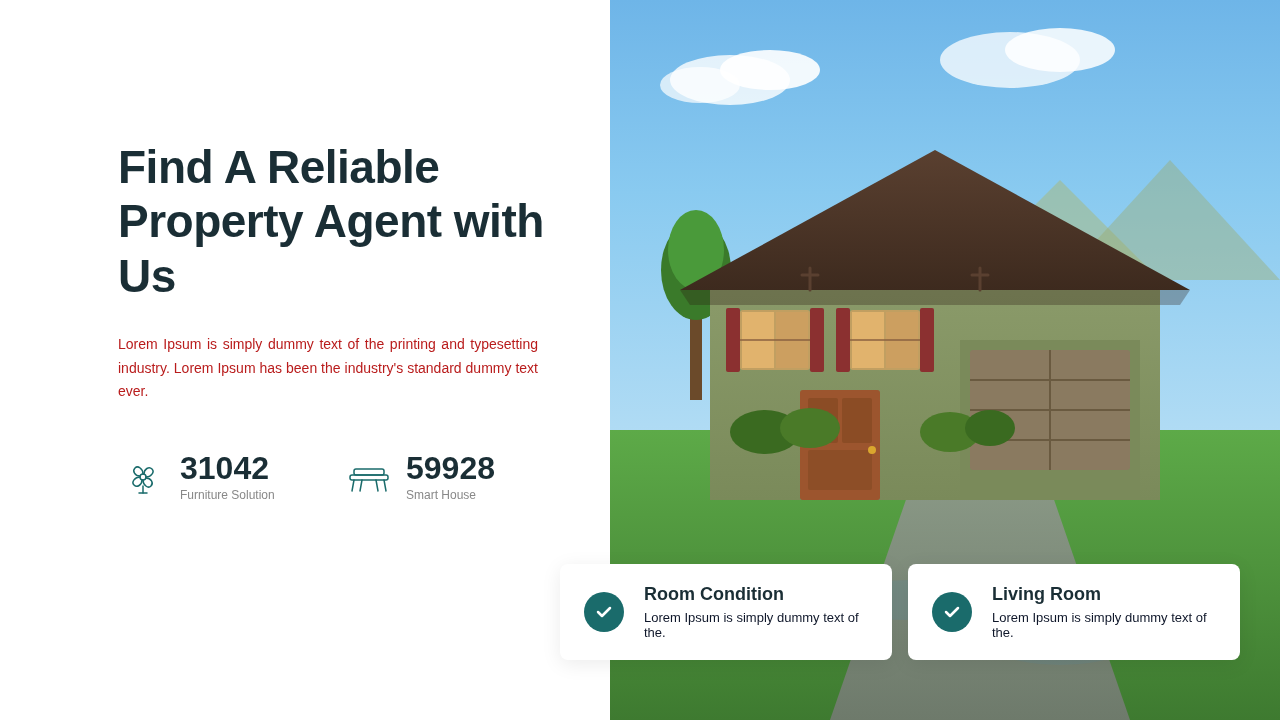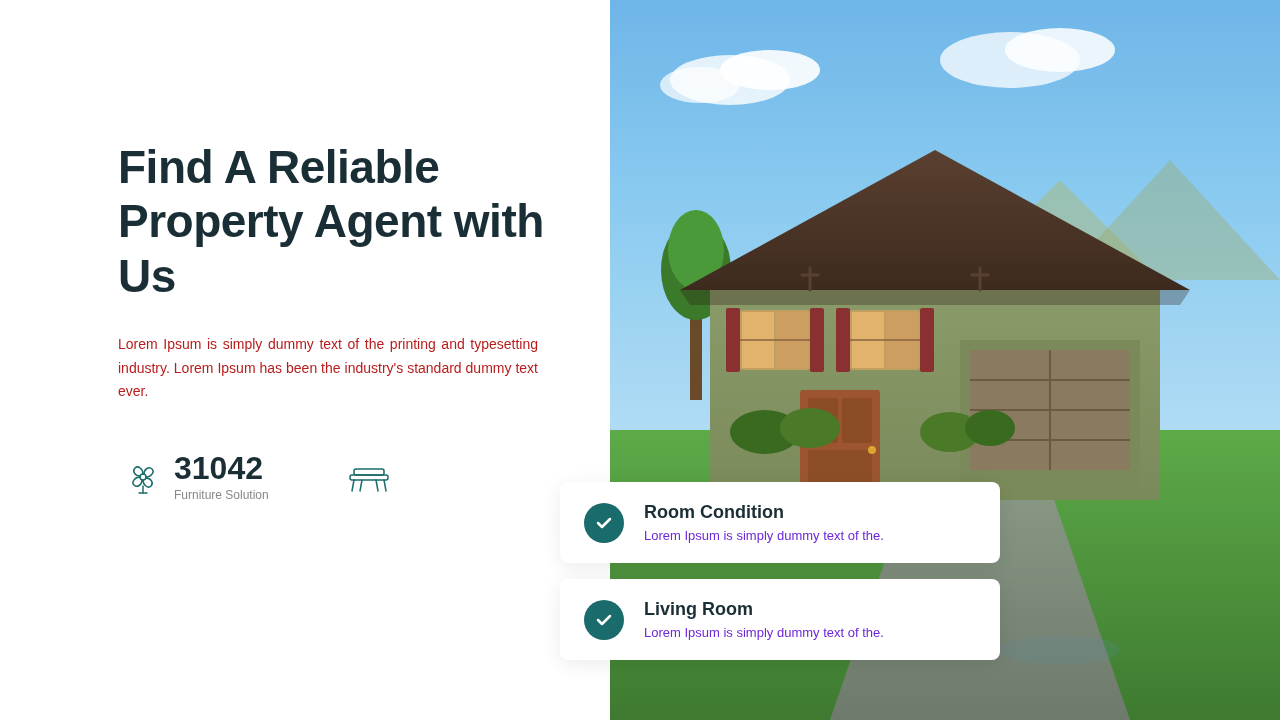--- a/index.html
+++ b/index.html
@@ -51,21 +51,21 @@
     .stats-grid {
       display: grid;
       grid-template-columns: 1fr 1fr;
       gap: 32px 20px;
       max-width: 460px;
     }
 
     .stat-item {
       display: flex;
       align-items: center;
-      gap: 6px;
+      gap: 12px;
     }
 
     .stat-icon {
       width: 50px;
       height: 50px;
       flex-shrink: 0;
       display: flex;
       align-items: center;
       justify-content: center;
     }
@@ -110,21 +110,21 @@
       overflow: hidden;
     }
 
     
     .cards-overlay {
       position: absolute;
       bottom: 60px;
       left: -50px;
       right: 40px;
       display: flex;
-      flex-direction: column;
+      flex-direction: row;
       gap: 16px;
       z-index: 10;
     }
 
     .info-card {
       background: #ffffff;
       border-radius: 8px;
       padding: 20px 24px;
       display: flex;
       align-items: center;
@@ -157,21 +157,21 @@
     }
 
     .card-title {
       font-size: 18px;
       font-weight: 700;
       color: #1a2e35;
     }
 
     .card-desc {
       font-size: 13px;
-      color: #6d28d9;
+      color: #0f172a;
     }
 
     
     .house-illustration {
       position: absolute;
       top: 0;
       left: 0;
       width: 100%;
       height: 100%;
     }
@@ -213,20 +213,24 @@
           <svg width="50" height="44" viewBox="0 0 50 44">
 
             <rect x="6" y="20" width="38" height="5" rx="2" stroke="#1a6b6b" fill="none" stroke-width="1.5"></rect>
             <line x1="10" y1="25" x2="8" y2="36" stroke="#1a6b6b" stroke-width="1.5" stroke-linecap="round"></line>
             <line x1="40" y1="25" x2="42" y2="36" stroke="#1a6b6b" stroke-width="1.5" stroke-linecap="round"></line>
             <line x1="18" y1="25" x2="16" y2="36" stroke="#1a6b6b" stroke-width="1.5" stroke-linecap="round"></line>
             <line x1="32" y1="25" x2="34" y2="36" stroke="#1a6b6b" stroke-width="1.5" stroke-linecap="round"></line>
             <rect x="10" y="14" width="30" height="6" rx="2" stroke="#1a6b6b" fill="none" stroke-width="1.5"></rect>
           </svg>
         </div>
+        <div class="stat-text">
+          <span class="stat-number">59928</span>
+          <span class="stat-label">Smart House</span>
+        </div>
       </div>
 
     </div>
   </div>
 
   <div class="right-panel">
 
     <div class="house-image">
       <svg class="house-illustration" viewBox="0 0 670 720" preserveAspectRatio="xMidYMid slice" xmlns="http://www.w3.org/2000/svg">
 

